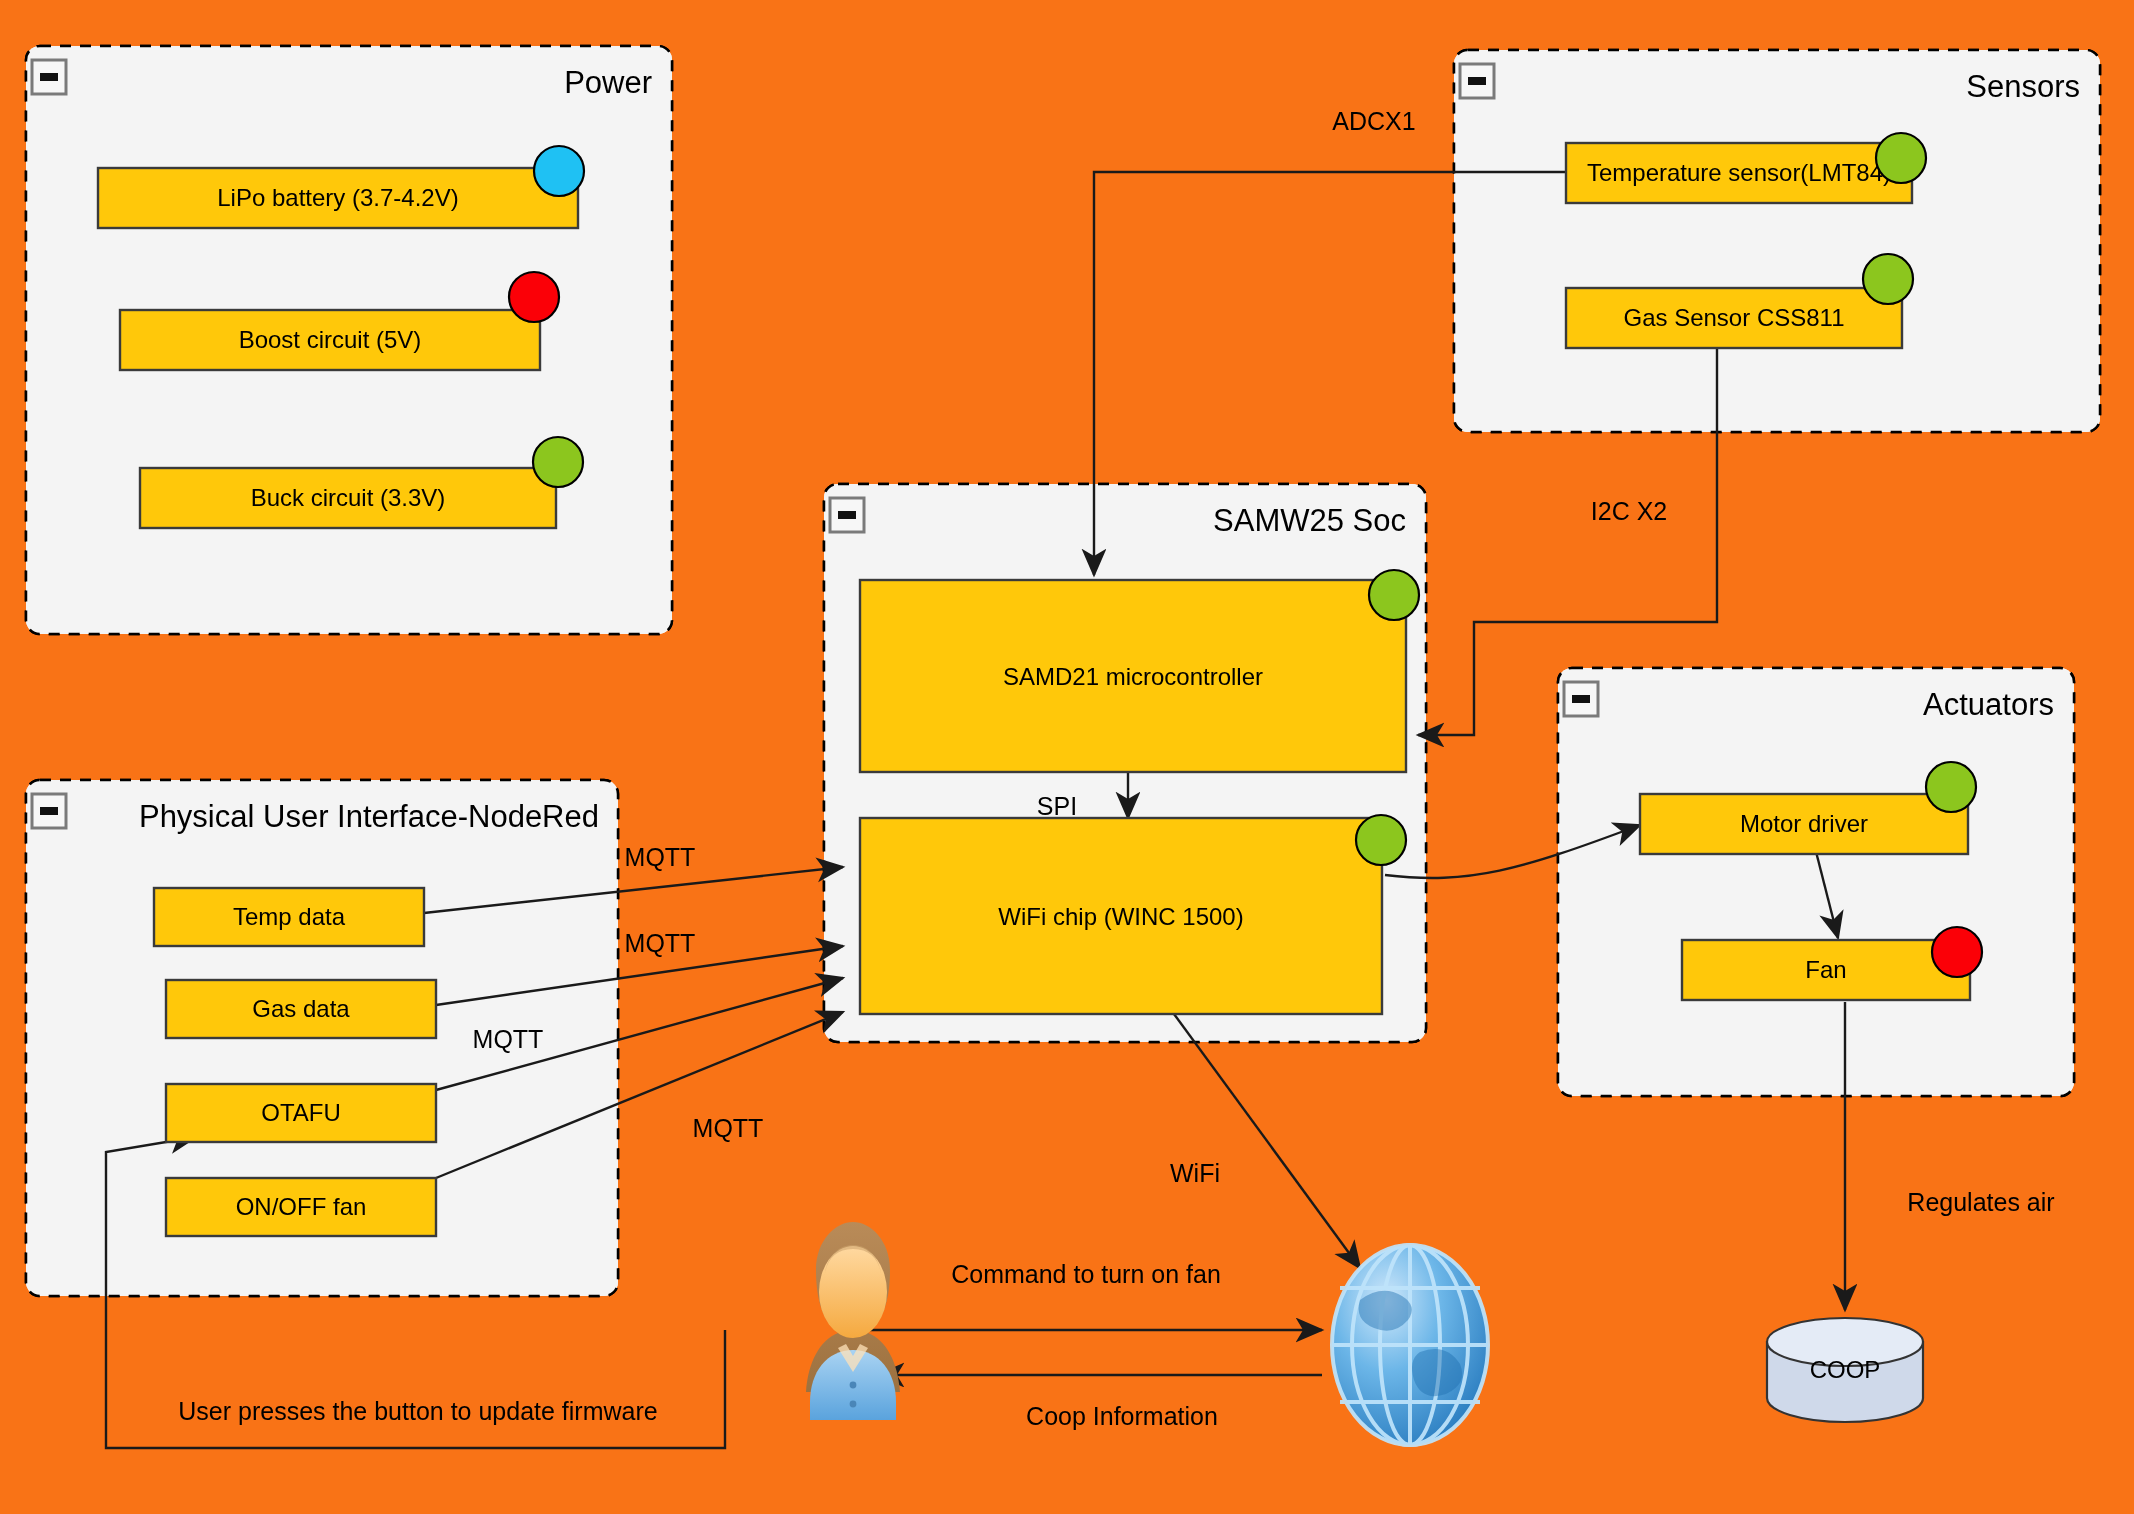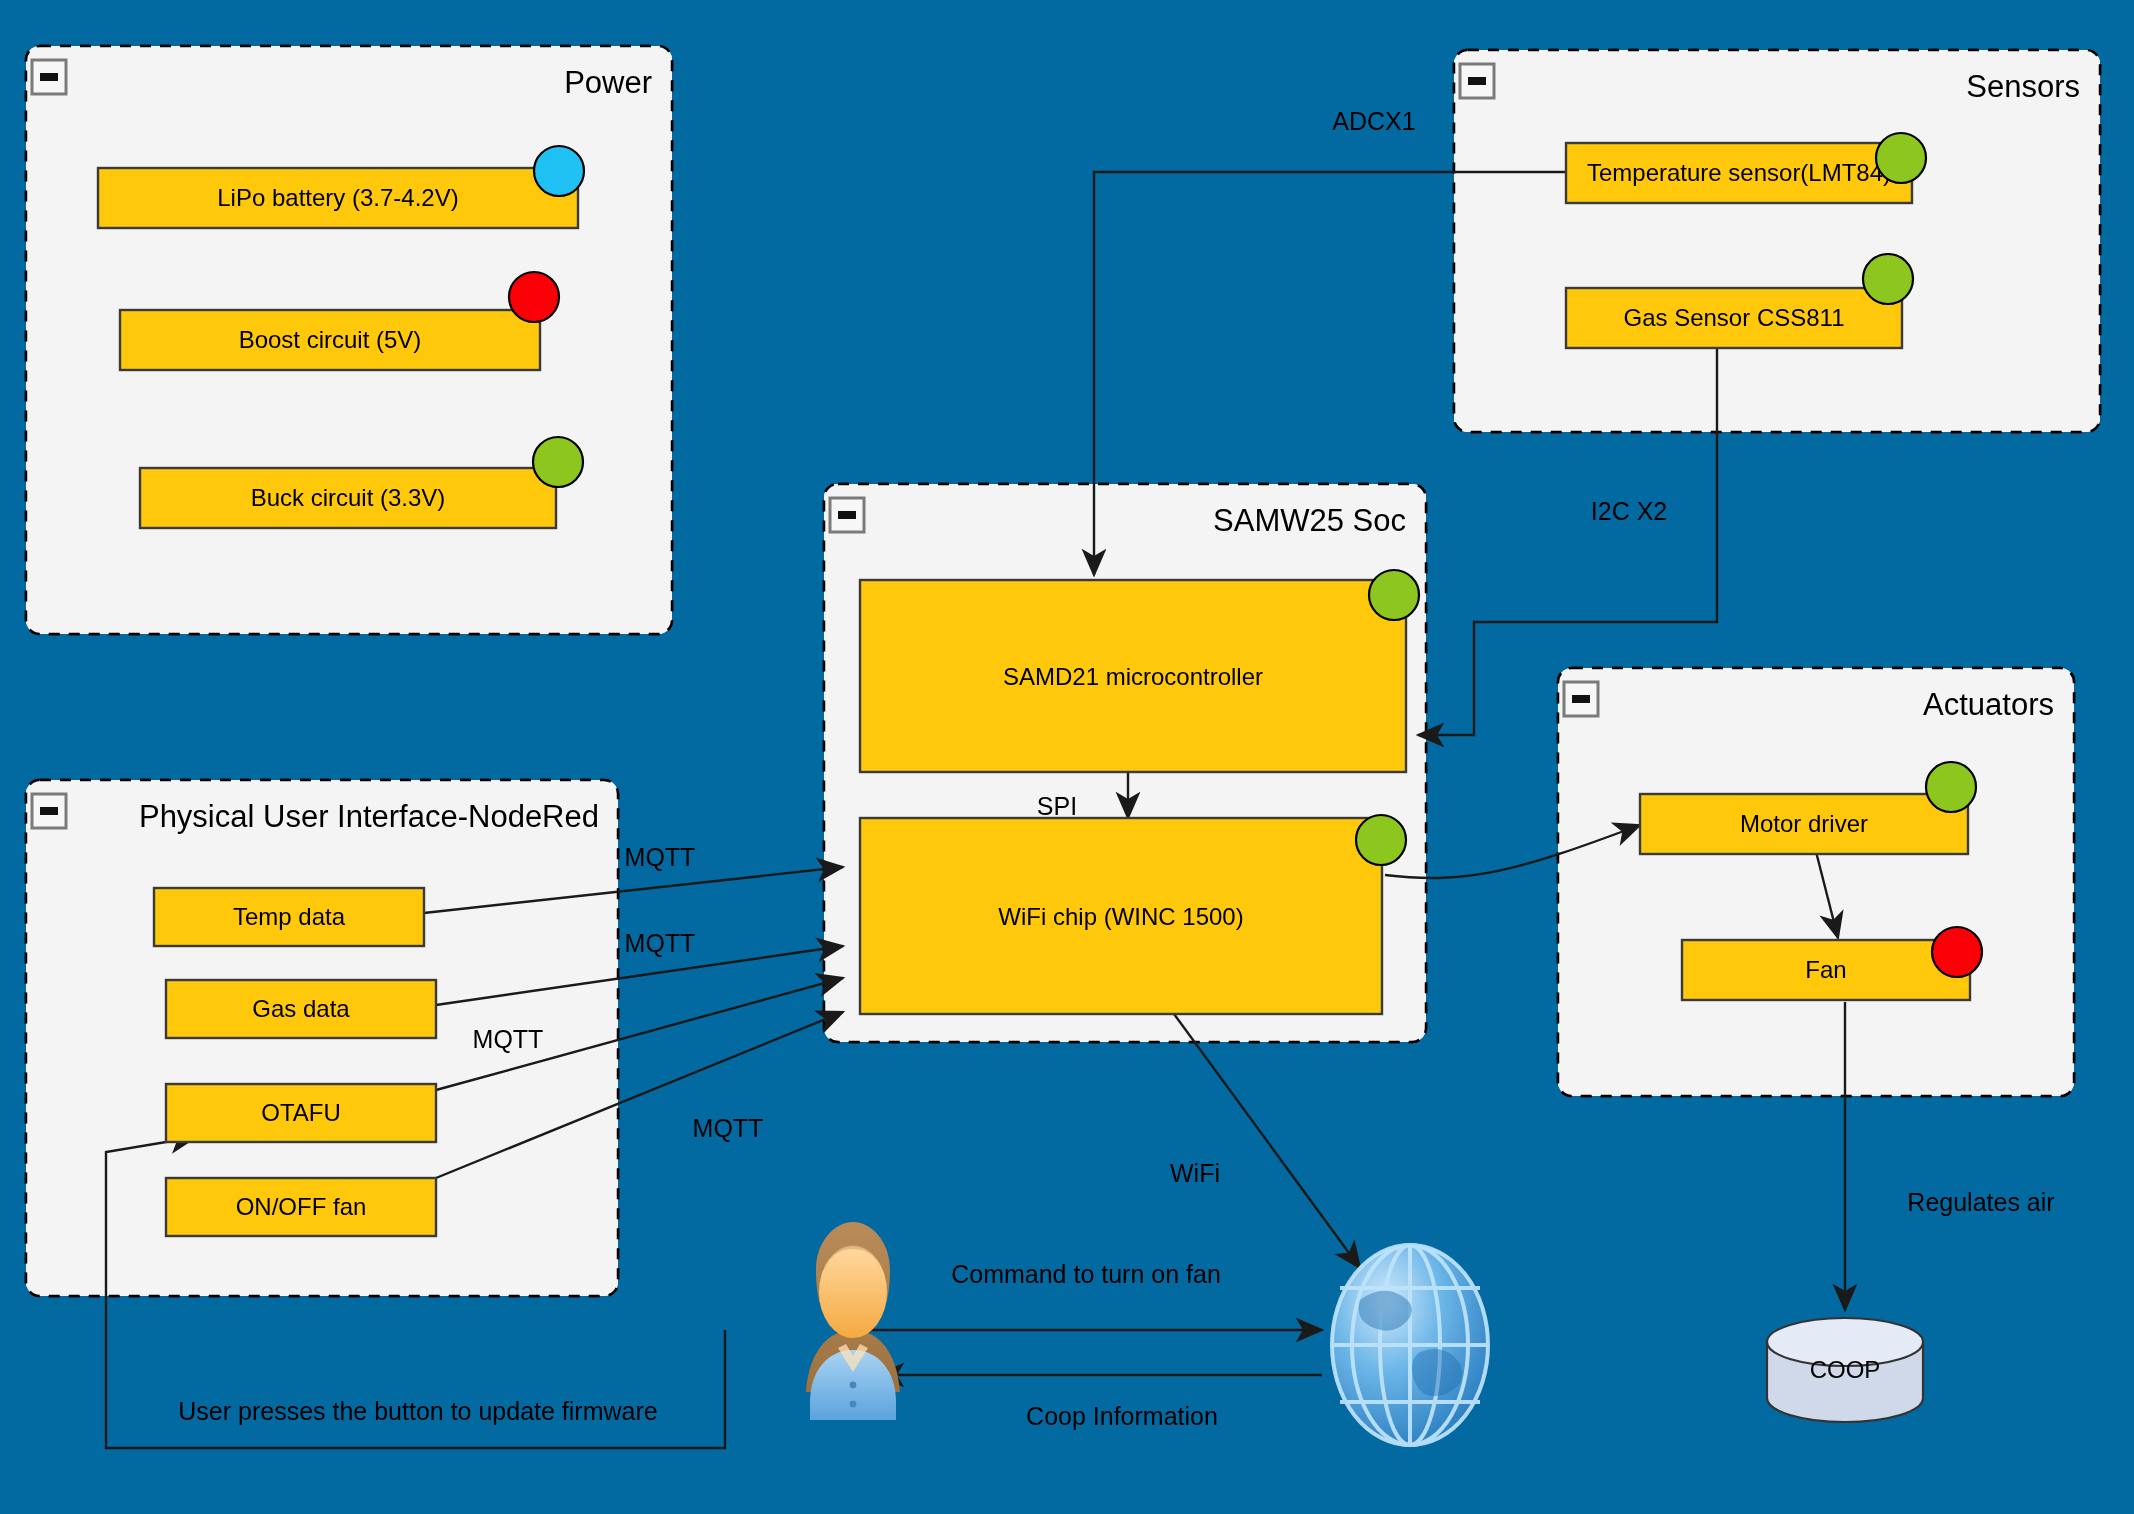--- a/index.html
+++ b/index.html
@@ -1,17 +1,17 @@
 <!DOCTYPE html>
 <html><head>
 <meta charset="utf-8">
 <style>
   html,body{margin:0;padding:0;background:#ffffff;}
   body{font-family:"Liberation Sans",sans-serif;}
-  #stage{position:relative;width:2134px;height:1514px;background:#0369a1;overflow:hidden;}
+  #stage{position:relative;width:2134px;height:1514px;background:#f97316;overflow:hidden;}
   svg#canvas{position:absolute;left:0;top:0;width:2134px;height:1514px;}
   .grp-body{fill:#f4f4f4;stroke:#000000;stroke-width:2.5;stroke-dasharray:11 9;}
   .grp-title-bar{fill:#e9e9e9;stroke:none;}
   .grp-title-line{stroke:#d0d0d0;stroke-width:1;}
   .grp-title{font-family:"Liberation Sans",sans-serif;font-size:31px;fill:#000;text-anchor:end;}
   .node-rect{fill:#ffc80a;stroke:#3a3a3a;stroke-width:2.4;}
   .node-label{font-family:"Liberation Sans",sans-serif;font-size:24px;fill:#000;text-anchor:middle;}
   .edge{fill:none;stroke:#1a1a1a;stroke-width:2.4;}
   .edge-lbl{font-family:"Liberation Sans",sans-serif;font-size:25px;fill:#000;text-anchor:middle;}
   .dot{stroke:#000;stroke-width:2.2;}

